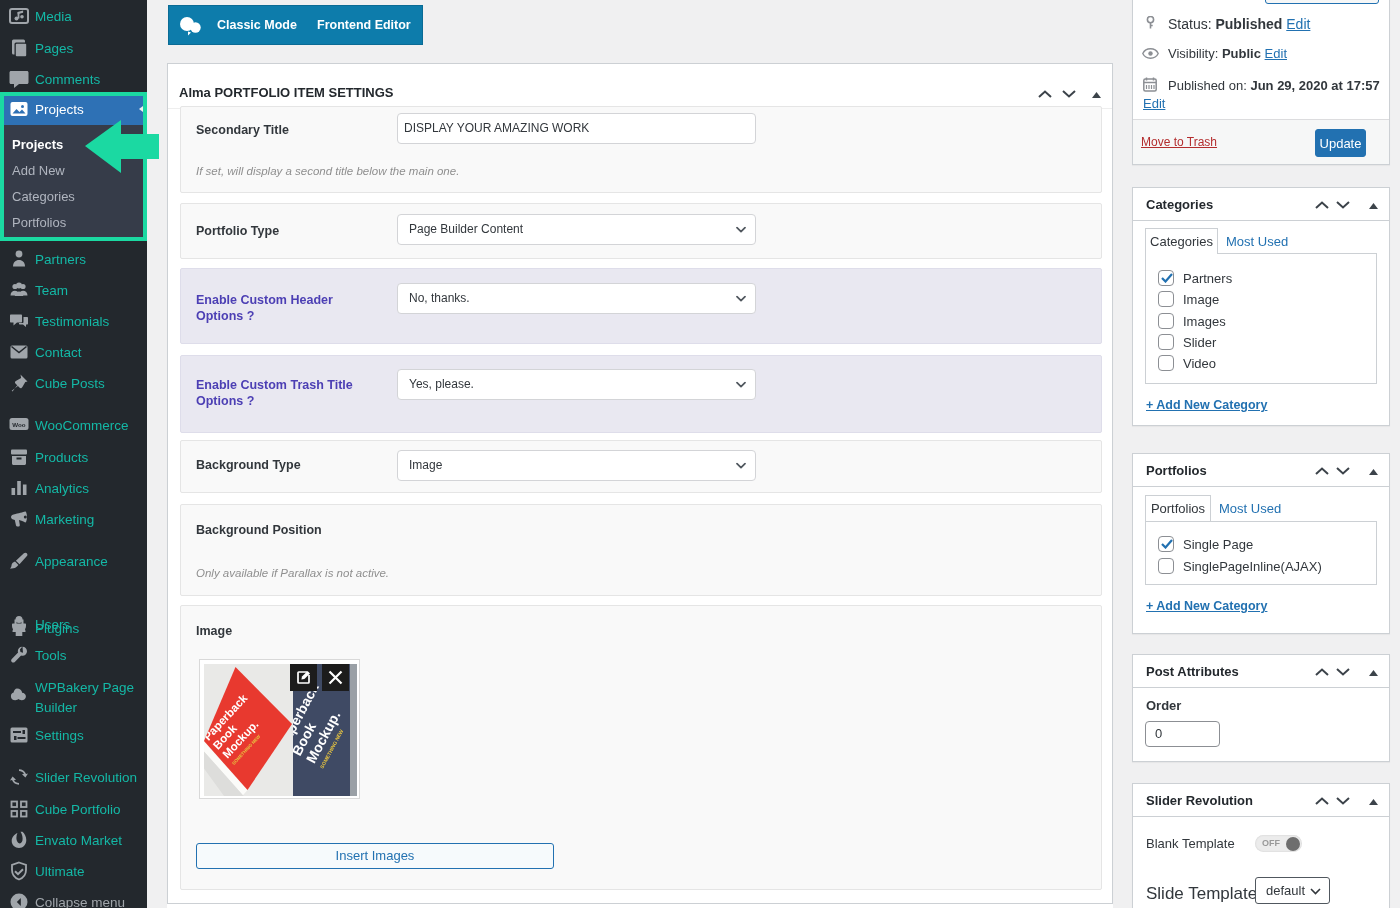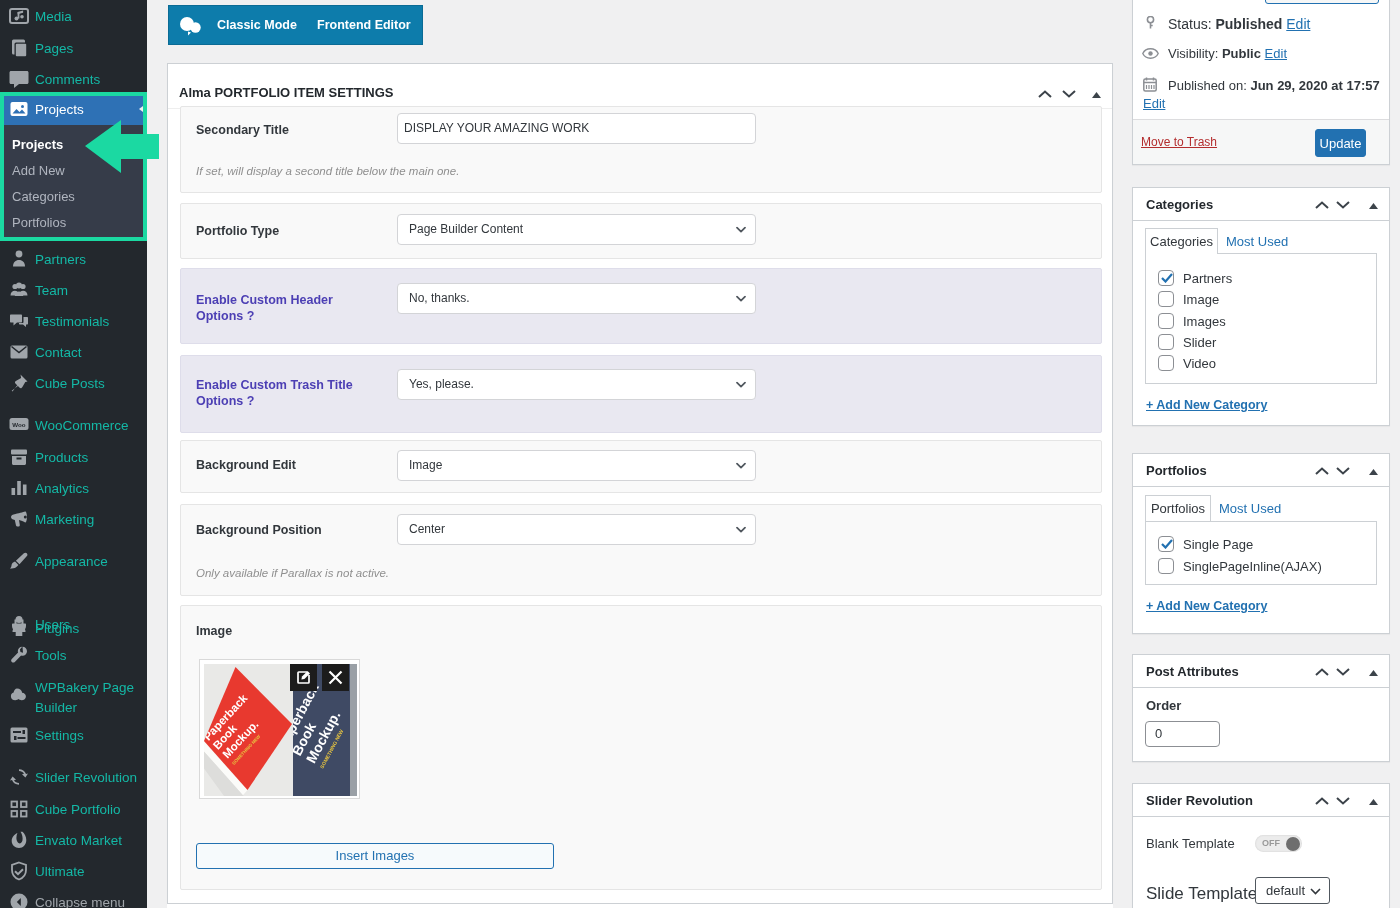--- a/index.html
+++ b/index.html
@@ -273,30 +273,27 @@
         </svg></div>
     </div>
 <div class="row p" style="top:291px;height:78px">
       <span class="rlabel p" style="top:29px">Enable Custom Trash Title</span>
       <span class="rlabel p" style="top:45px">Options ?</span>
       <div class="inp sel" style="top:13px">Yes, please.<svg class="chev" width="10" height="7" viewBox="0 0 10 7" style="position:absolute;right:9px;top:50%;transform:translateY(-50%)">
           <path d="M1 1.2l4 4 4-4" fill="none" stroke="#50575e" stroke-width="1.7" stroke-linecap="round" stroke-linejoin="round"></path>
         </svg></div>
     </div>
 <div class="row" style="top:376px;height:53px">
-      <span class="rlabel" style="top:24px">Background Edit</span>
+      <span class="rlabel" style="top:24px">Background Type</span>
       <div class="inp sel" style="top:9px">Image<svg class="chev" width="10" height="7" viewBox="0 0 10 7" style="position:absolute;right:9px;top:50%;transform:translateY(-50%)">
           <path d="M1 1.2l4 4 4-4" fill="none" stroke="#50575e" stroke-width="1.7" stroke-linecap="round" stroke-linejoin="round"></path>
         </svg></div>
     </div>
 <div class="row" style="top:440px;height:92px">
       <span class="rlabel" style="top:25px">Background Position</span>
-      <div class="inp sel" style="top:9px">Center<svg class="chev" width="10" height="7" viewBox="0 0 10 7" style="position:absolute;right:9px;top:50%;transform:translateY(-50%)">
-          <path d="M1 1.2l4 4 4-4" fill="none" stroke="#50575e" stroke-width="1.7" stroke-linecap="round" stroke-linejoin="round"></path>
-        </svg></div>
       <span class="rdesc" style="top:68px">Only available if Parallax is not active.</span>
     </div>
 <div class="row" style="top:541px;height:285px">
       <span class="rlabel" style="top:25px">Image</span>
       <div style="position:absolute;left:18px;top:53px;width:161px;height:140px;background:#fff;border:1px solid #d9d9d9;">
 <div style="position:absolute;left:4px;top:4px;width:153px;height:132px;background:#e9e9e7;overflow:hidden">
 <svg width="153" height="132" viewBox="0 0 153 132" style="position:absolute;left:0;top:0">
 <defs>
 <clipPath id="cnavy">
                 <rect x="89" y="0" width="57" height="132"></rect>

